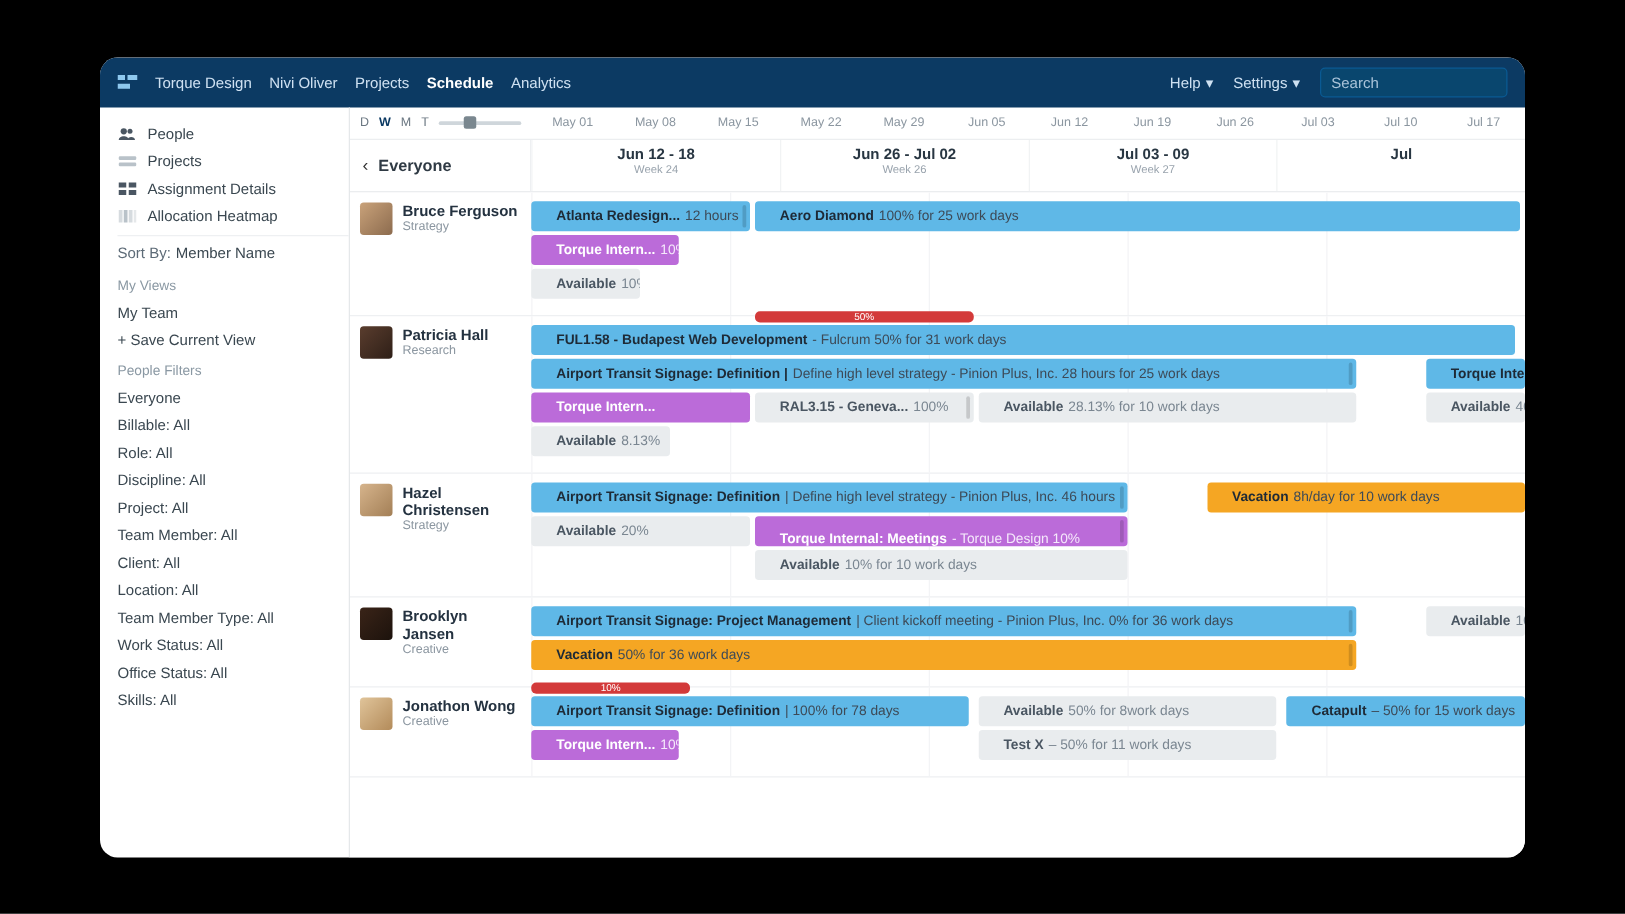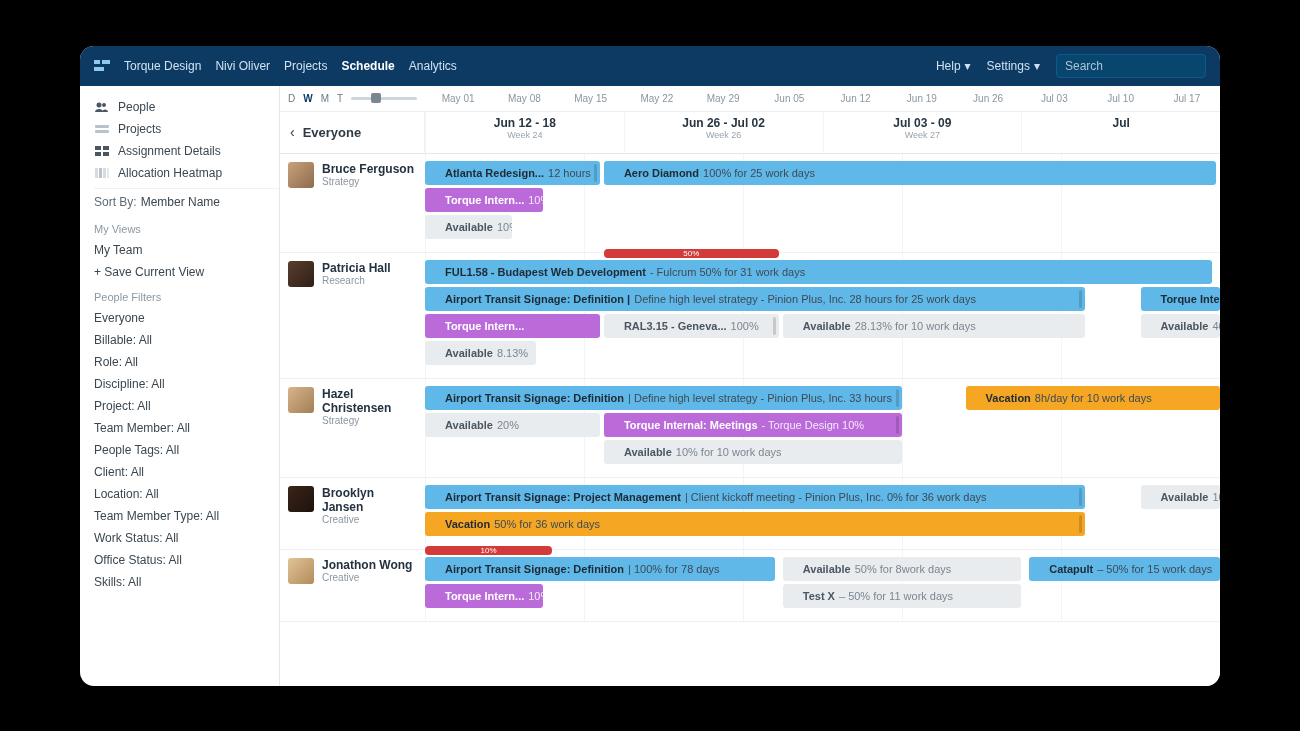--- a/index.html
+++ b/index.html
@@ -168,21 +168,20 @@
           <div class="sb-line">+ Save Current View</div>
         </div>
       <div class="sb-section">People Filters</div>
       <div id="sb-filters">
           <div class="sb-line">Everyone</div>
           <div class="sb-line">Billable: All</div>
           <div class="sb-line">Role: All</div>
           <div class="sb-line">Discipline: All</div>
           <div class="sb-line">Project: All</div>
           <div class="sb-line">Team Member: All</div>
-          <div class="sb-line">People Tags: All</div>
           <div class="sb-line">Client: All</div>
           <div class="sb-line">Location: All</div>
           <div class="sb-line">Team Member Type: All</div>
           <div class="sb-line">Work Status: All</div>
           <div class="sb-line">Office Status: All</div>
           <div class="sb-line">Skills: All</div>
         </div>
     </div>
 
     <div class="content">
@@ -354,34 +353,34 @@
               <div class="lane-grid">
                 <div class="col"></div>
                 <div class="col"></div>
                 <div class="col"></div>
                 <div class="col"></div>
                 <div class="col"></div>
               </div>
               <div class="bar-row">
                 <div class="bar blue" style="left: 0%; width: 60%;">
                   <span class="b">Airport Transit Signage: Definition</span>
-                  <span class="l">| Define high level strategy - Pinion Plus, Inc. 33 hours</span>
+                  <span class="l">| Define high level strategy - Pinion Plus, Inc. 46 hours</span>
                   <span class="edge"></span>
                 </div>
                 <div class="bar orange" style="left: 68%; width: 32%;">
                   <span class="b">Vacation</span>
                   <span class="l">8h/day for 10 work days</span>
                 </div>
               </div>
               <div class="bar-row">
                 <div class="bar grey" style="left: 0%; width: 22%;">
                   <span class="b">Available</span>
                   <span class="l">20%</span>
                 </div>
-                <div class="bar purple" style="left: 22.5%; width: 37.5%;">
+                <div class="bar purple" style="left: 22.5%; width: 37.5%; align-items: flex-end;">
                   <span class="b">Torque Internal: Meetings</span>
                   <span class="l"> - Torque Design  10%</span>
                   <span class="edge"></span>
                 </div>
               </div>
               <div class="bar-row">
                 <div class="bar grey" style="left: 22.5%; width: 37.5%;">
                   <span class="b">Available</span>
                   <span class="l">10% for 10 work days</span>
                 </div>

